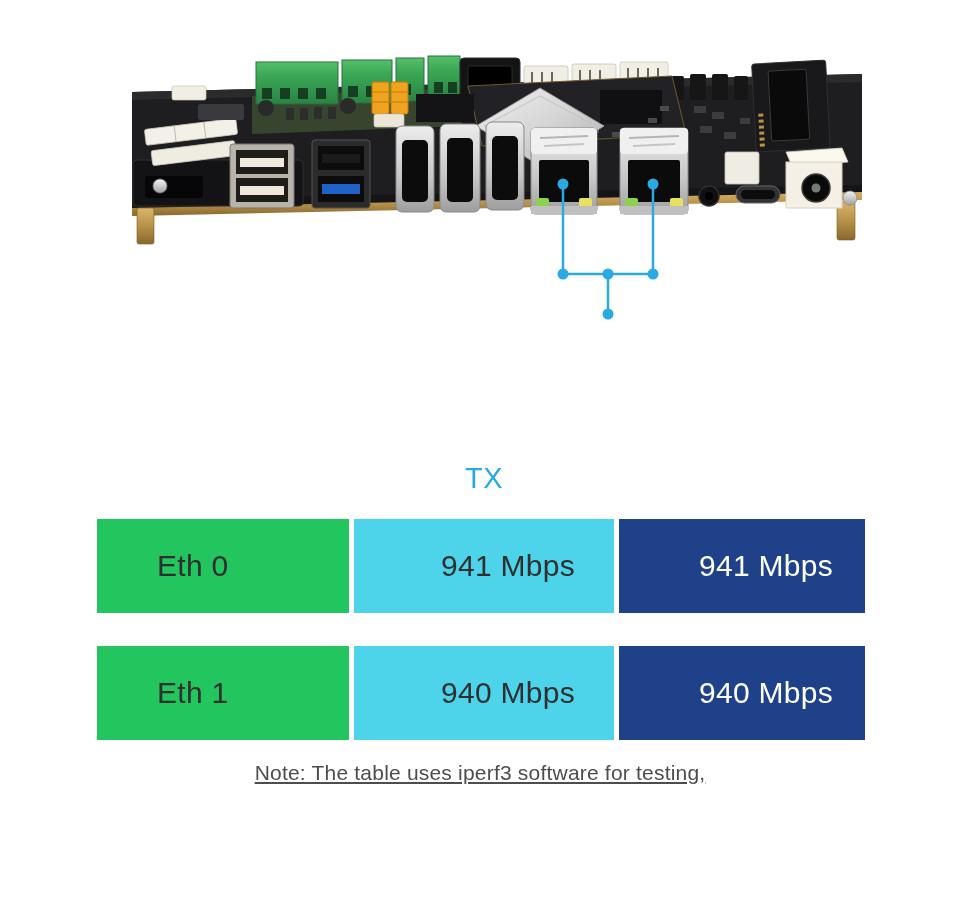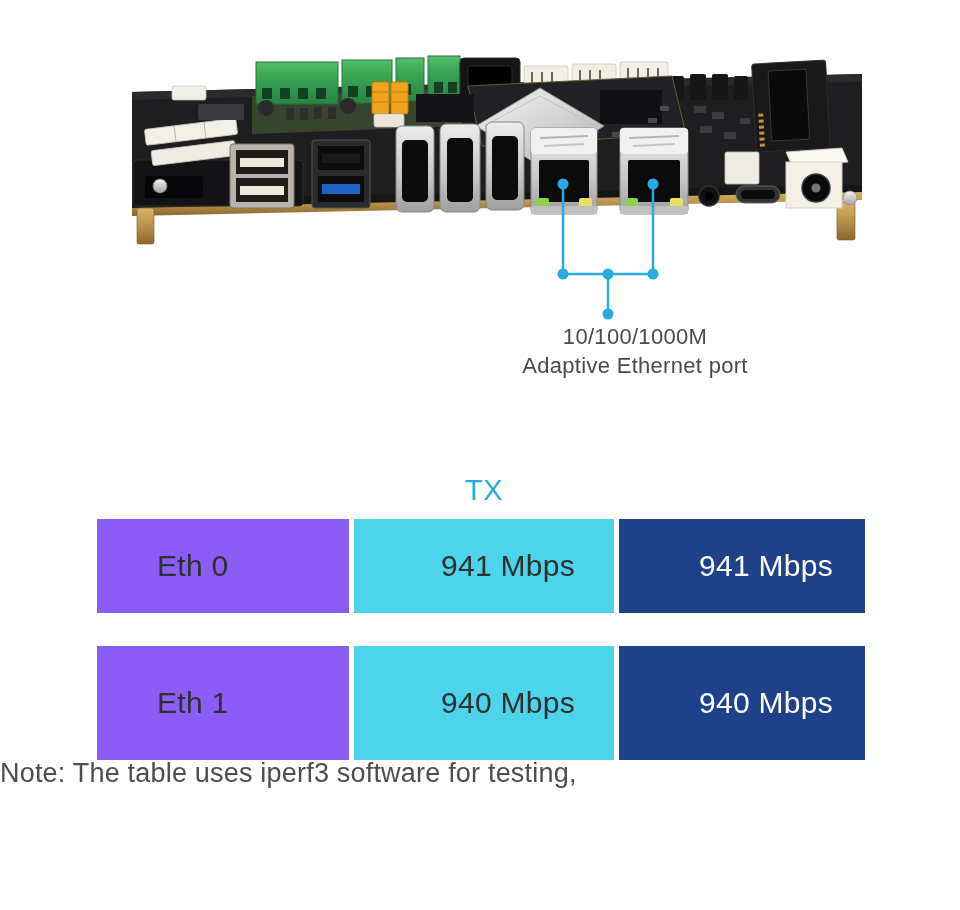--- a/index.html
+++ b/index.html
@@ -17,40 +17,41 @@
     position:absolute; left:435px; top:322px; width:400px;
     text-align:center; color:#4a4a4a; font-size:22px; line-height:29px;
     letter-spacing:0.3px;
   }
 
   
   .tbl-grid {
     position:absolute; left:97px; width:768px;
     display:grid; grid-template-columns:252px 260px 246px; column-gap:5px;
   }
-  .hdr-row { top:468px; height:44px; }
+  .hdr-row { top:456px; height:44px; }
   .hdr-cell {
     display:flex; align-items:center; justify-content:center;
     color:#29abe2; font-size:29px; font-weight:500; letter-spacing:0.5px;
   }
   .row-1 { top:519px; height:94px; }
-  .row-2 { top:646px; height:114px; }
+  .row-2 { top:646px; height:94px; }
   .cell {
     display:flex; align-items:center; justify-content:center;
     font-size:30px; color:#2f2f2f; letter-spacing:0.3px;padding-left:48px;
   }
-  .cell.label { background:#8b5cf6; justify-content:flex-start; padding-left:60px; }
+  .cell.label { background:#22c55e; justify-content:flex-start; padding-left:60px; }
   .cell.tx    { background:#4dd4ea; }
   .cell.rx    { background:#1e4189; color:#ffffff; }
 
   
   .note {
     position:absolute; left:0; top:760px; width:960px;
-    text-align:left; color:#4d4d4d; font-size:27px; line-height:26px;
+    text-align:center; color:#4d4d4d; font-size:21px; line-height:26px;
     letter-spacing:0.2px;
+    text-decoration:underline;
   }
 </style>
 </head>
 <body>
 
 <div class="page">
 
   <svg class="board-svg" viewBox="0 0 960 330" aria-hidden="true">
     <defs>
       <linearGradient id="gold" x1="0" y1="0" x2="0" y2="1">
@@ -296,24 +297,20 @@
       <line x1="608" y1="274" x2="608" y2="314"></line>
       <circle cx="563" cy="184" r="5.5" stroke="none"></circle>
       <circle cx="653" cy="184" r="5.5" stroke="none"></circle>
       <circle cx="563" cy="274" r="5.5" stroke="none"></circle>
       <circle cx="653" cy="274" r="5.5" stroke="none"></circle>
       <circle cx="608" cy="274" r="5.5" stroke="none"></circle>
       <circle cx="608" cy="314" r="5.5" stroke="none"></circle>
     </g>
   </svg>
 
-  <div class="callout-text">
-    <div>10/100/1000M</div>
-    <div>Adaptive Ethernet port</div>
-  </div>
 
   <div class="tbl-grid hdr-row">
     <div class="hdr-cell"></div>
     <div class="hdr-cell">TX</div>
   </div>
 
   <div class="tbl-grid row-1">
     <div class="cell label">Eth 0</div>
     <div class="cell tx">941 Mbps</div>
     <div class="cell rx">941 Mbps</div>

